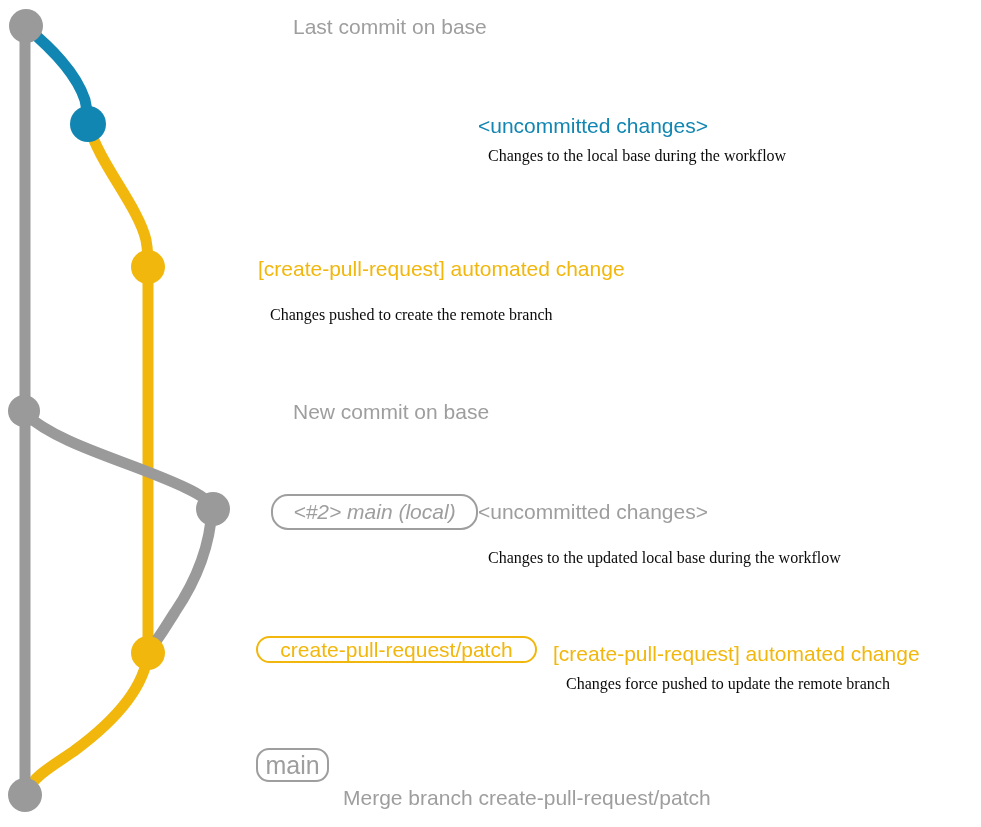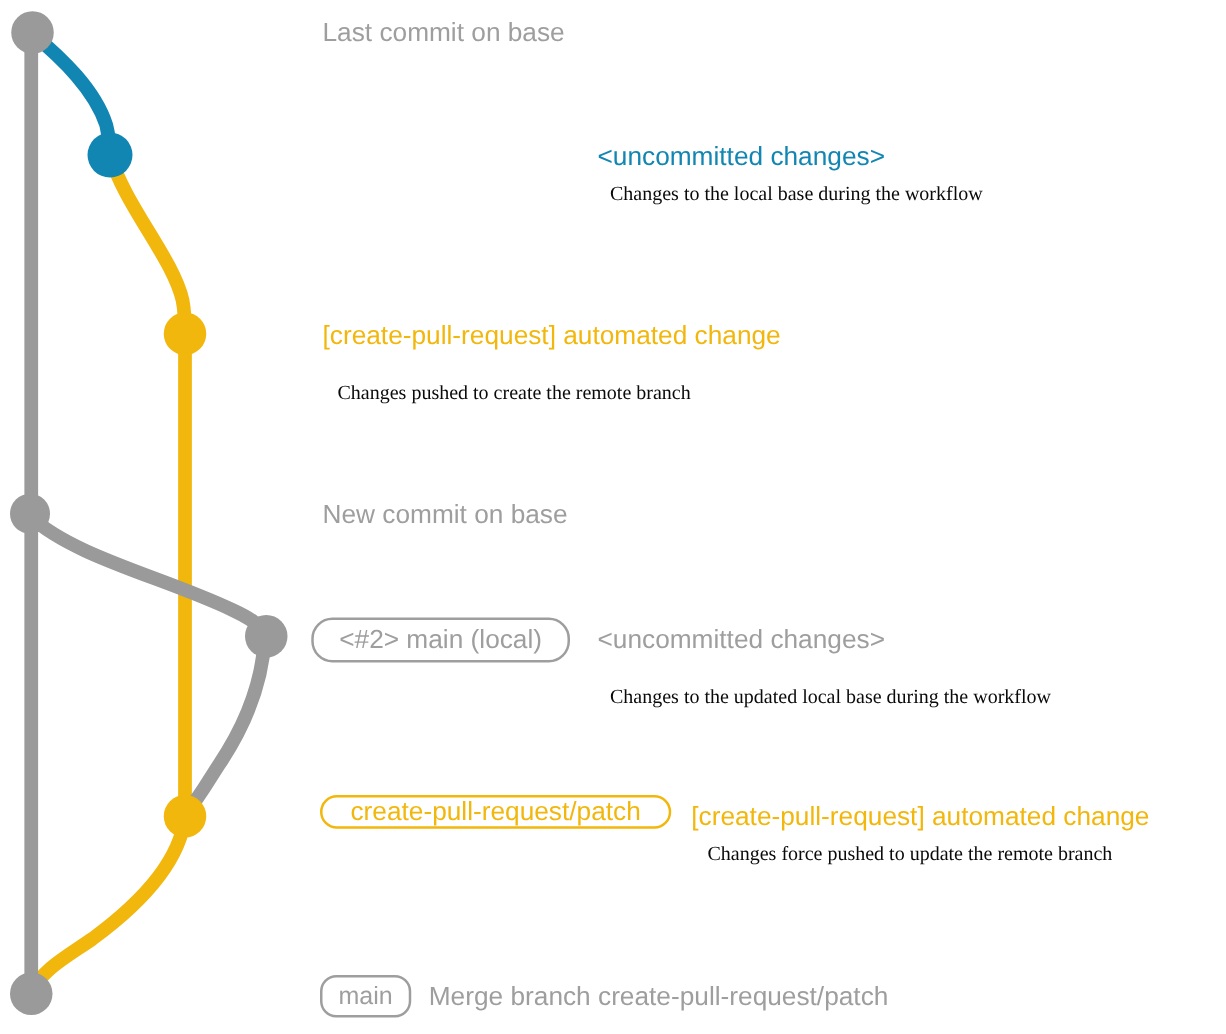--- a/index.html
+++ b/index.html
@@ -23,20 +23,21 @@
     height: 827px;
   }
   .txt {
     position: absolute;
     white-space: nowrap;
     line-height: 1.2;
   }
   .heading-gray {
     color: var(--text_gray);
     font-size: 21px;
+    margin-left: 35px;
   }
   .label-blue {
     color: var(--blue);
     font-size: 21px;
   }
   .label-yellow {
     color: var(--yellow);
     font-size: 21px;
   }
   .label-gray {
@@ -91,24 +92,24 @@
   <div class="txt heading-gray" style="left:258px; top:14px;">Last commit on base</div>
 
   <div class="txt label-blue" style="left:478px; top:113px;">&lt;uncommitted changes&gt;</div>
   <div class="txt desc-serif" style="left:488px; top:146px;">Changes to the local base during the workflow</div>
 
   <div class="txt label-yellow" style="left:258px; top:256px;">[create-pull-request] automated change</div>
   <div class="txt desc-serif" style="left:270px; top:305px;">Changes pushed to create the remote branch</div>
 
   <div class="txt heading-gray" style="left:258px; top:399px;">New commit on base</div>
 
-  <div class="badge badge-gray" style="left:249px; top:494px; width:207px; height:36px;">&lt;#2&gt; main (local)</div>
+  <div class="badge badge-gray" style="left:271px; top:494px; width:207px; height:36px;font-style:italic;">&lt;#2&gt; main (local)</div>
   <div class="txt label-gray" style="left:478px; top:499px;">&lt;uncommitted changes&gt;</div>
   <div class="txt desc-serif" style="left:488px; top:532px;margin-top:16px;">Changes to the updated local base during the workflow</div>
 
   <div class="badge badge-yellow" style="left:256px; top:636px; width:281px; height:27px;">create-pull-request/patch</div>
   <div class="txt label-yellow" style="left:553px; top:641px;">[create-pull-request] automated change</div>
   <div class="txt desc-serif" style="left:566px; top:674px;">Changes force pushed to update the remote branch</div>
 
-  <div class="badge badge-gray" style="left:256px; top:780px; width:73px; height:34px; border-radius:13px; font-size:20px;">main</div>
+  <div class="badge badge-gray" style="left:256px; top:748px; width:73px; height:34px; border-radius:13px; font-size:25px;">main</div>
   <div class="txt label-gray" style="left:343px; top:785px;">Merge branch create-pull-request/patch</div>
 
 </div>
 
 </body></html>

